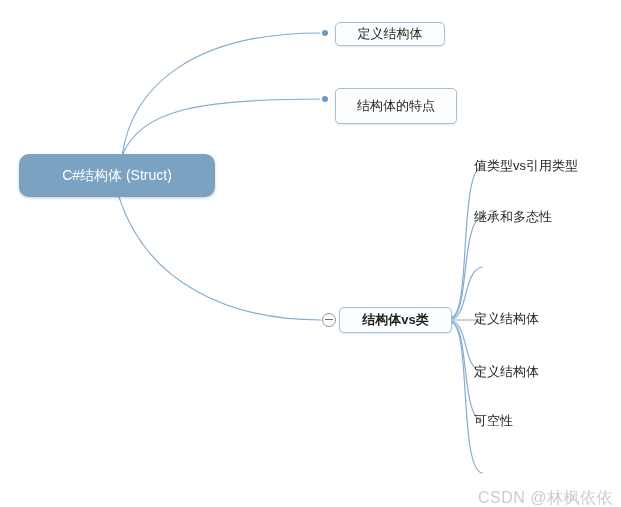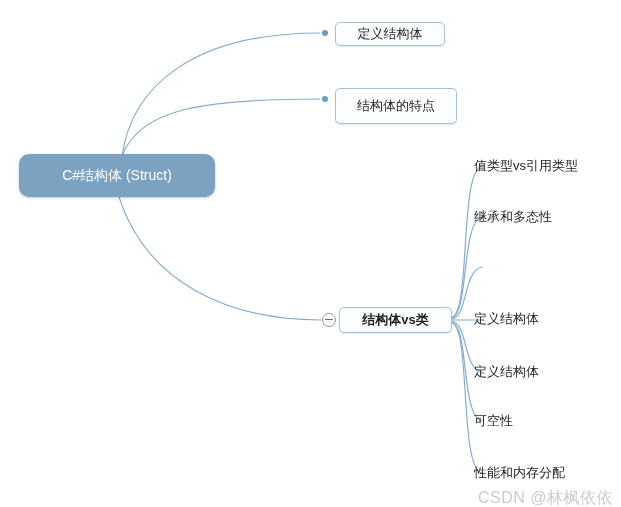--- a/index.html
+++ b/index.html
@@ -131,17 +131,16 @@
 
   <div class="branch-node branch-vsclass">
     <span>结构体vs类</span>
   </div>
 
   <div class="leaf-topic" style="top:166px">值类型vs引用类型</div>
   <div class="leaf-topic" style="top:217px">继承和多态性</div>
   <div class="leaf-topic" style="top:319px">定义结构体</div>
   <div class="leaf-topic" style="top:372px">定义结构体</div>
   <div class="leaf-topic" style="top:421px">可空性</div>
-  <div class="leaf-topic" style="top:473px">性能和内存分配</div>
 
   <div class="watermark">CSDN @林枫依依</div>
 
 </div>
 
 </body></html>

